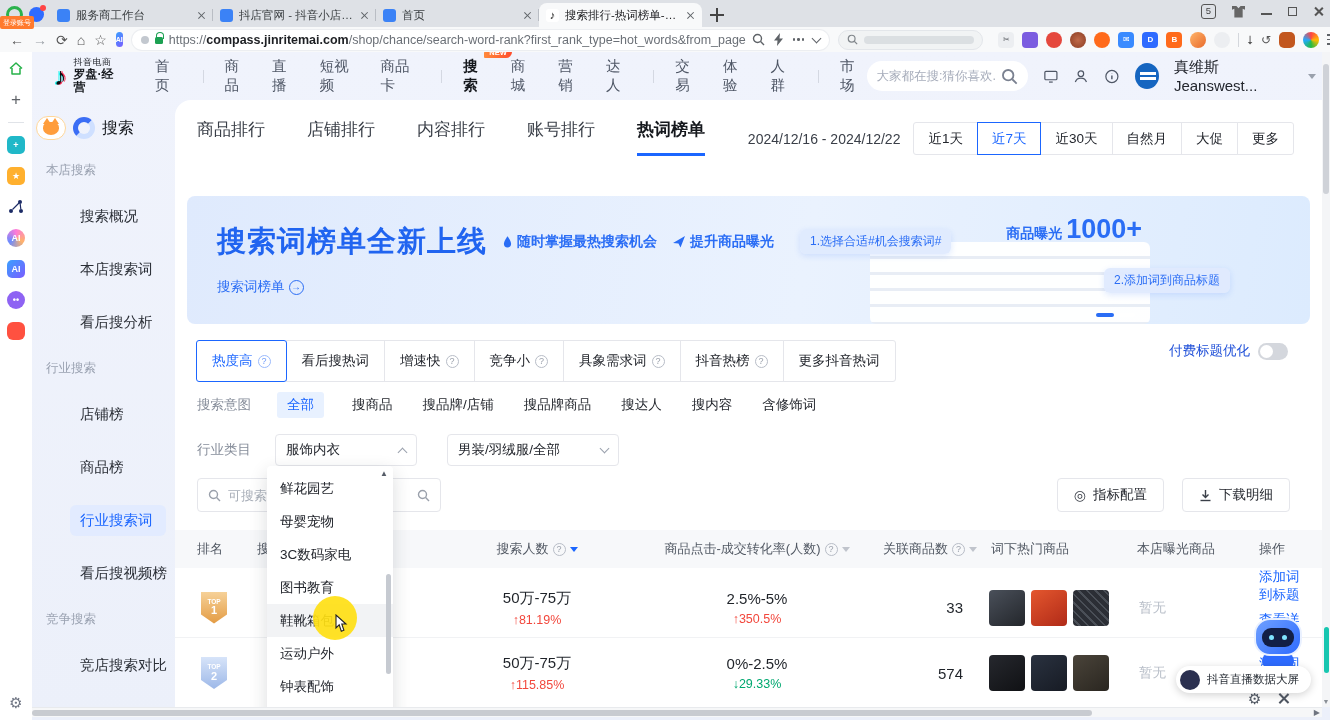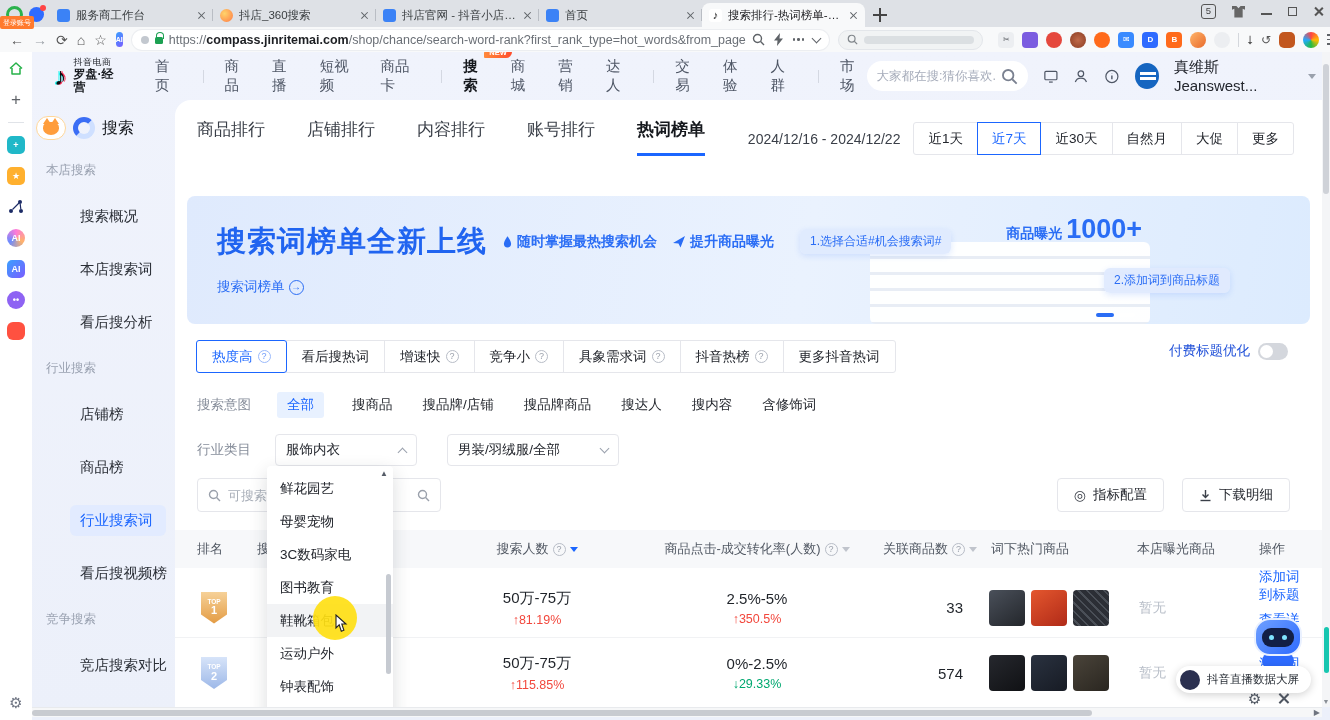--- a/index.html
+++ b/index.html
@@ -123,21 +123,21 @@
   .bub2{right:80px;top:72px}
   .bexpo{position:absolute;right:168px;top:18px;display:flex;align-items:baseline;gap:4px;color:#2a6df5;z-index:3}
   .bexpo .l{font-size:14px;font-weight:700}.bexpo .v{font-size:27px;font-weight:800}
   .minitable{position:absolute;right:160px;top:46px;width:280px;height:82px;background:rgba(255,255,255,.95);border-radius:6px;z-index:2;
     background-image:repeating-linear-gradient(180deg,transparent 0 6px,#e8edf5 6px 9px,transparent 9px 16px);background-origin:content-box;padding:8px 10px}
   .dotsrow{position:absolute;right:175px;bottom:7px;display:flex;gap:5px;z-index:3}
   .dotsrow i{height:4px;border-radius:2px}
   .dotsrow .d1{width:18px;background:#2a6df5}.dotsrow .d2{width:16px;background:#fff}
 
   .hotchips{position:absolute;left:22px;top:240px;display:flex}
-  .chip{height:33px;display:flex;align-items:center;gap:5px;padding:0 15px;border:1px solid var(--bdr);margin-left:-1px;font-size:13.5px;color:#23262d;background:#fff}
+  .chip{height:42px;display:flex;align-items:center;gap:5px;padding:0 15px;border:1px solid var(--bdr);margin-left:-1px;font-size:13.5px;color:#23262d;background:#fff}
   .chip:first-child{border-radius:3px 0 0 3px}.chip:last-child{border-radius:0 3px 3px 0}
   .chip.on{color:var(--blue);border-color:var(--blue);border-radius:3px;z-index:2}
   .qm{width:13px;height:13px;border:1px solid #b8bdc7;border-radius:50%;font-size:9px;line-height:11px;text-align:center;color:#9aa0ab}
   .chip.on .qm{border-color:#9bbafc;color:#6f9bfa}
   .paid{position:absolute;right:34px;top:242px;display:flex;align-items:center;gap:8px;font-size:13.5px;color:#1d4ed8}
   .switch{width:30px;height:17px;border-radius:9px;background:#d4d7dd;position:relative}
   .switch::after{content:"";position:absolute;left:2px;top:2px;width:13px;height:13px;border-radius:50%;background:#fff}
 
   .intent{position:absolute;left:22px;top:292px;display:flex;align-items:center;gap:26px;font-size:13.5px}
   .rowlabel{color:#868d9a}
@@ -230,25 +230,20 @@
 
   <div class="tabbar">
     <div class="blogo"></div>
     <div class="pinicon"></div>
     <div class="tab">
       <span class="fav f-blue"></span>
       <span class="tlabel">服务商工作台</span>
       <span class="xic"></span>
     </div>
     <div class="tab">
-      <span class="fav f-360"></span>
-      <span class="tlabel">抖店_360搜索</span>
-      <span class="xic"></span>
-    </div>
-    <div class="tab">
       <span class="fav f-blue"></span>
       <span class="tlabel">抖店官网 - 抖音小店，抖音电</span>
       <span class="xic"></span>
     </div>
     <div class="tab">
       <span class="fav f-blue"></span>
       <span class="tlabel">首页</span>
       <span class="xic"></span>
     </div>
     <div class="tab active">

